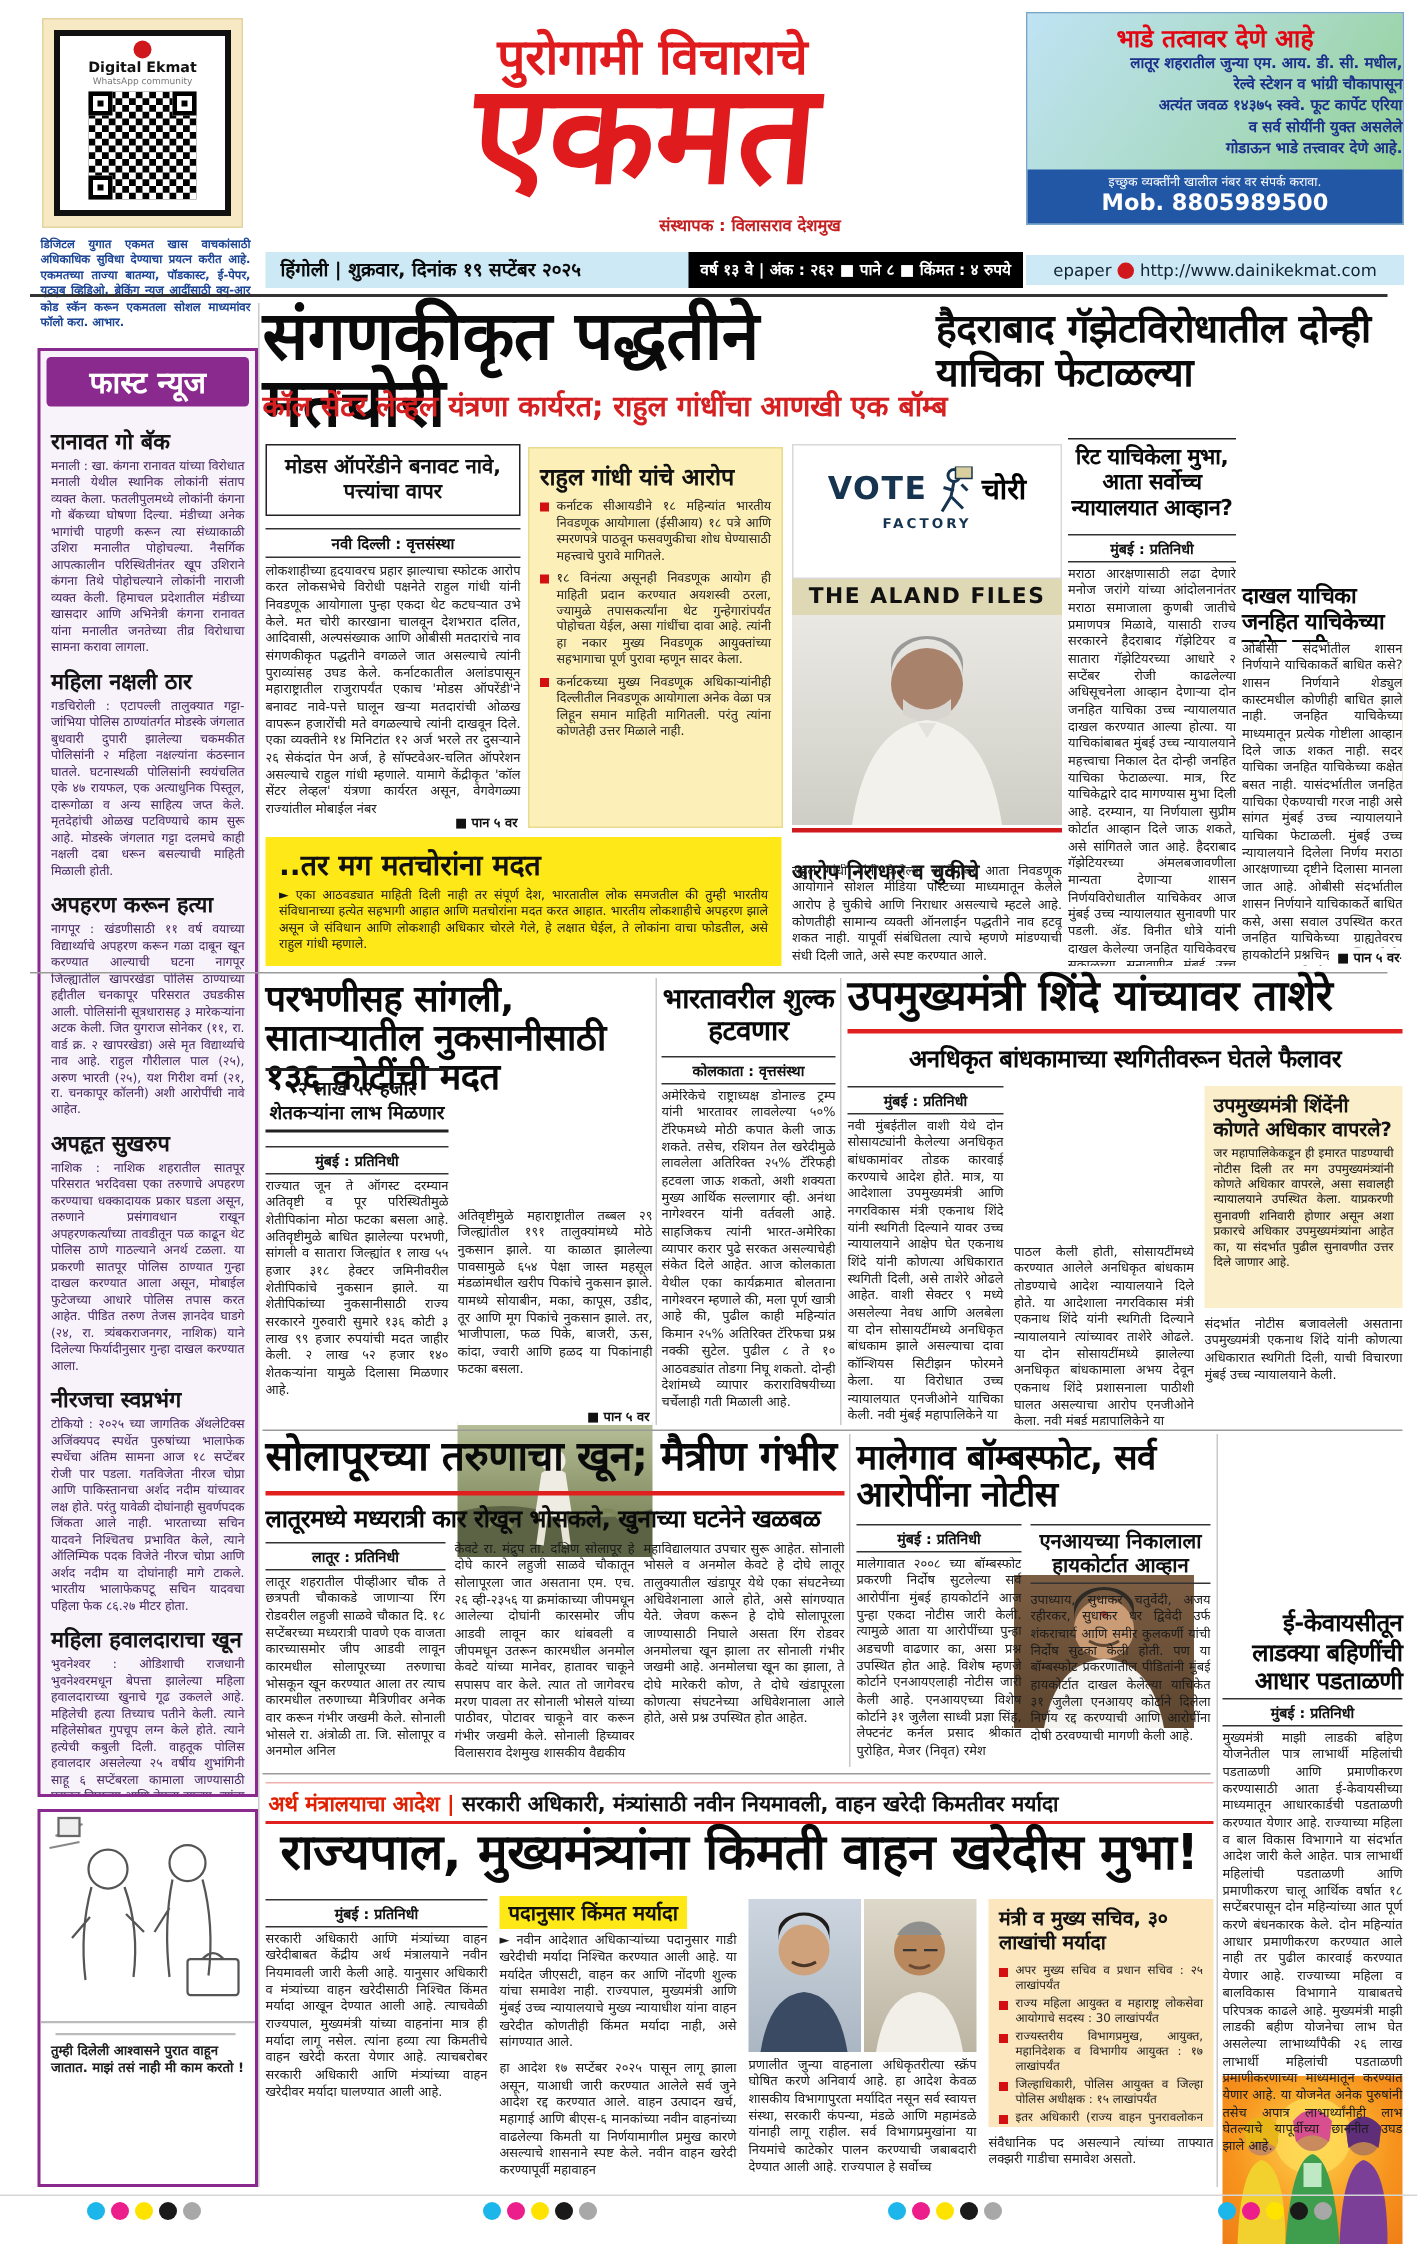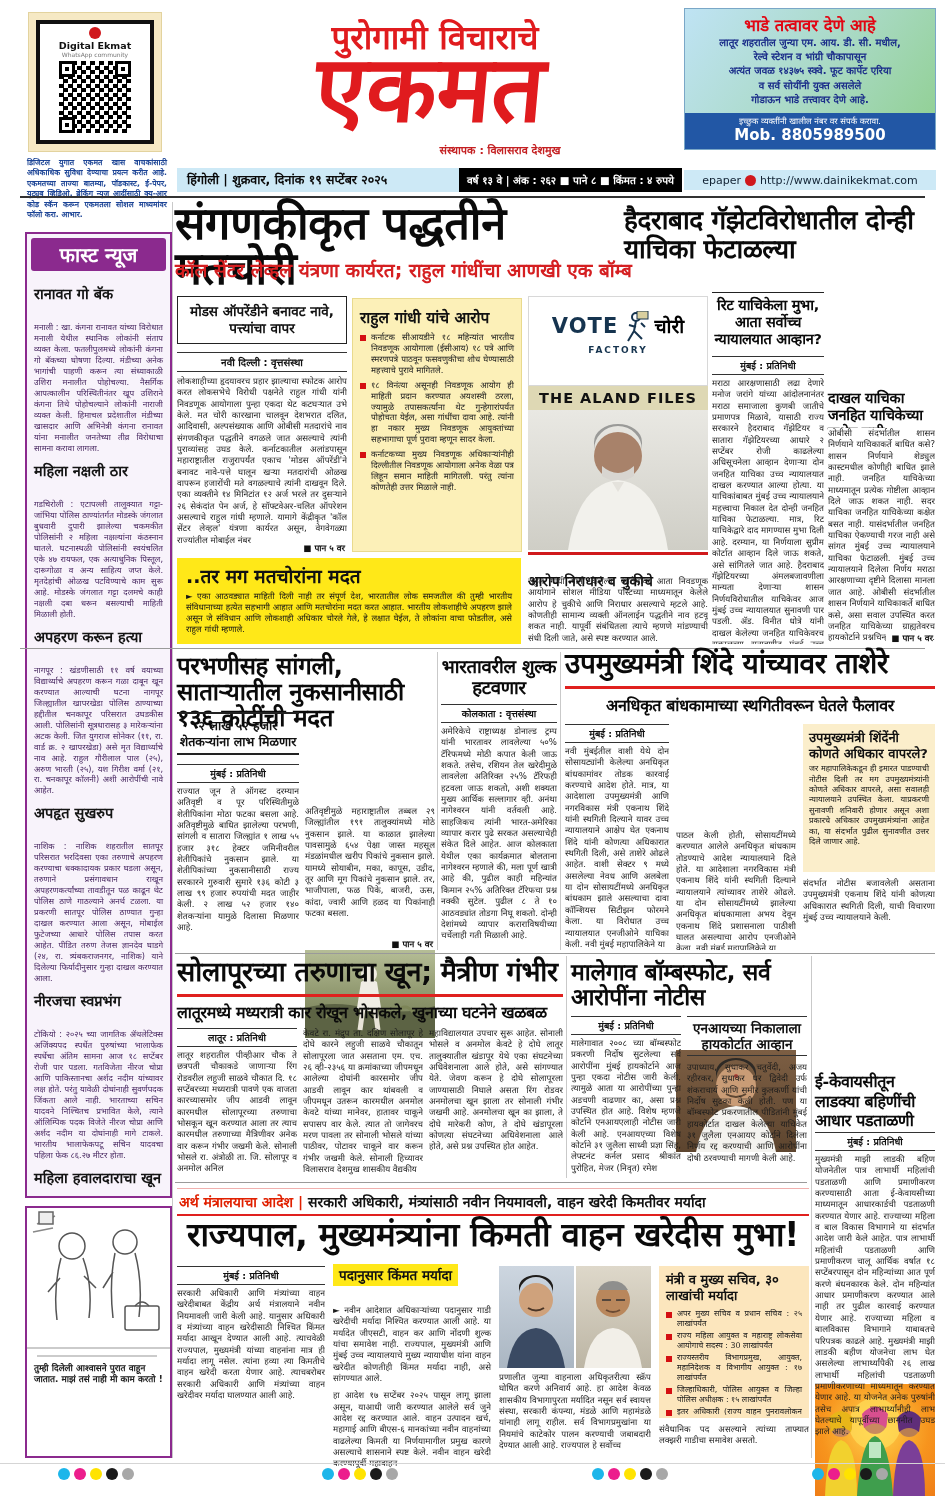--- a/index.html
+++ b/index.html
@@ -24,34 +24,34 @@
   .qrsub{font-size:6px;color:#777}
   .qrpattern{width:72px;height:72px;margin-top:3px;position:relative;background:repeating-conic-gradient(#000 0% 25%,#fff 25% 50%) 0 0/9px 9px}
   .finder{position:absolute;width:16px;height:16px;border:3px solid #000;background:#fff}
   .finder::after{content:"";position:absolute;left:3px;top:3px;width:4px;height:4px;background:#000}
   .note{font-size:7.7px;line-height:1.35;color:#1d4596;font-weight:700;text-align:justify}
   .mast-tag{font-size:33px;font-weight:800;color:#e01b1e;text-align:center}
   .mast-title{font-size:92px;font-weight:800;color:#e01b1e;text-align:center;line-height:0.95;transform:skewX(-5deg)}
   .mast-founder{font-size:11px;font-weight:700;color:#c42022;text-align:center}
   .rentad{background:linear-gradient(125deg,#bfe3f4 0%,#a8d9c2 55%,#8fcf8f 100%);border:1px solid #7aa7c7}
   .rentad-title{font-size:16.5px;font-weight:800;color:#e20613;text-align:center;padding-top:4px}
-  .rentad-line{font-size:10px;font-weight:700;color:#1c2f8a;text-align:center;line-height:1.42}
+  .rentad-line{font-size:10px;font-weight:700;color:#1c2f8a;text-align:right;line-height:1.42}
   .rentad-strip{position:absolute;left:0;right:0;bottom:0;height:36px;background:#2257a5;color:#fff;text-align:center}
   .rentad-contact{font-size:8.3px;padding-top:2px}
   .rentad-mob{font-size:15px;font-weight:800}
   .epaperbar{background:#cde9f6;display:flex;align-items:center;justify-content:center;gap:4px;font-size:11px;color:#123}
   .edot{width:11px;height:11px;border-radius:50%;background:#d0181c;display:inline-block}
   .datebar{background:#cde9f6;font-weight:700;font-size:12.5px;line-height:24px;padding-left:10px;color:#0a0a0a}
   .issuebox{position:absolute;right:0;top:0;height:24px;background:#000;color:#fff;font-size:10.3px;line-height:24px;text-align:left;padding:0 8px;font-weight:700}
   
   .fastbox{border:2px solid #8b2a8e;background:#f8f3fb}
   .fasthead{background:#8b2a8e;color:#fff;font-size:20px;font-weight:800;text-align:center;padding:3px 0;margin:4px;border-radius:3px}
   .fastpad{padding:2px 7px}
   .fntitle{font-size:14.5px;font-weight:800;color:#141414;margin-top:6px}
-  .fnbody{font-size:8.2px;line-height:1.34;text-align:justify;color:#46265f;margin-top:19px}
+  .fnbody{font-size:8.2px;line-height:1.34;text-align:justify;color:#46265f;margin-top:2px}
   .cartoonbox{border:2px solid #8b2a8e;background:#fff}
   .carthead{background:#8b2a8e;color:#fff;padding:3px 8px 5px}
   .carttitle{font-size:19px;font-weight:800;text-align:center}
   .cartcredit{font-size:8.5px;text-align:right}
   .cartcap{font-size:8.8px;font-weight:700;color:#222;padding:3px 7px;line-height:1.3}
   
   .deckbox{border:1.5px solid #222;font-size:13.5px;font-weight:800;text-align:center;padding:6px 4px;line-height:1.25}
   .yelbox{background:#fcf0b8;border:1px solid #e9da8d;padding:7px}
   .yb-title{font-size:15.5px;font-weight:800;margin-bottom:4px}
   .yb-item{display:flex;margin-bottom:4px}
@@ -332,37 +332,37 @@
     <path d="M14 34 q12 -14 24 0 l-2 14 q-10 -8 -20 0 z" fill="#e8b619"></path>
     <circle cx="60" cy="38" r="12" fill="#c98a5e"></circle>
     <path d="M42 112 q4 -56 18 -60 q14 4 18 60 z" fill="#3f9e4d"></path>
     <path d="M47 30 q13 -15 26 0 l-2 14 q-11 -9 -22 0 z" fill="#d84f8f"></path>
     <rect x="54" y="58" width="12" height="16" fill="#bfe8c4"></rect>
     <circle cx="94" cy="42" r="11" fill="#b97f52"></circle>
     <path d="M78 112 q2 -52 16 -56 q16 4 16 56 z" fill="#7b3f98"></path>
     <path d="M82 34 q12 -14 24 0 l-2 14 q-10 -8 -20 0 z" fill="#5f2e79"></path>
   </svg>
 </div>
-<div class="abs hl" style="left:815px;top:1072px;width:120px;font-size:16px;line-height:1.22;text-align:left">ई-केवायसीतून लाडक्या बहिणींची आधार पडताळणी</div>
+<div class="abs hl" style="left:815px;top:1072px;width:120px;font-size:16px;line-height:1.22;text-align:right">ई-केवायसीतून लाडक्या बहिणींची आधार पडताळणी</div>
 <div class="abs byl" style="left:815px;top:1132px;width:120px;font-size:9.5px">मुंबई : प्रतिनिधी</div>
 <p class="abs bt clip" style="left:815px;top:1154px;width:120px;height:304px">मुख्यमंत्री माझी लाडकी बहिण योजनेतील पात्र लाभार्थी महिलांची पडताळणी आणि प्रमाणीकरण करण्यासाठी आता ई-केवायसीच्या माध्यमातून आधारकार्डची पडताळणी करण्यात येणार आहे. राज्याच्या महिला व बाल विकास विभागाने या संदर्भात आदेश जारी केले आहेत. पात्र लाभार्थी महिलांची पडताळणी आणि प्रमाणीकरण चालू आर्थिक वर्षात १८ सप्टेंबरपासून दोन महिन्यांच्या आत पूर्ण करणे बंधनकारक केले. दोन महिन्यांत आधार प्रमाणीकरण करण्यात आले नाही तर पुढील कारवाई करण्यात येणार आहे. राज्याच्या महिला व बालविकास विभागाने याबाबतचे परिपत्रक काढले आहे. मुख्यमंत्री माझी लाडकी बहीण योजनेचा लाभ घेत असलेल्या लाभार्थ्यांपैकी २६ लाख लाभार्थी महिलांची पडताळणी प्रमाणीकरणाच्या माध्यमातून करण्यात येणार आहे. या योजनेत अनेक पुरुषांनी तसेच अपात्र लाभार्थ्यांनीही लाभ घेतल्याचे यापूर्वीच्या छाननीत उघड झाले आहे.</p>
 
 <div class="hline" style="left:175px;top:1182px;width:632px"></div>
 
 <div class="abs kicker" style="left:177px;top:1188px;width:632px">
   <span class="red">अर्थ मंत्रालयाचा आदेश |</span>
   <span>सरकारी अधिकारी, मंत्र्यांसाठी नवीन नियमावली, वाहन खरेदी किमतीवर मर्यादा</span>
 </div>
 <div class="abs hl" style="left:177px;top:1218px;width:632px;font-size:33px;line-height:1;text-align:center">राज्यपाल, मुख्यमंत्र्यांना किमती वाहन खरेदीस मुभा!</div>
 <div class="abs byl" style="left:177px;top:1266px;width:148px;font-size:9.5px">मुंबई : प्रतिनिधी</div>
 <p class="abs bt clip" style="left:177px;top:1288px;width:148px;height:170px">सरकारी अधिकारी आणि मंत्र्यांच्या वाहन खरेदीबाबत केंद्रीय अर्थ मंत्रालयाने नवीन नियमावली जारी केली आहे. यानुसार अधिकारी व मंत्र्यांच्या वाहन खरेदीसाठी निश्चित किंमत मर्यादा आखून देण्यात आली आहे. त्याचवेळी राज्यपाल, मुख्यमंत्री यांच्या वाहनांना मात्र ही मर्यादा लागू नसेल. त्यांना हव्या त्या किमतीचे वाहन खरेदी करता येणार आहे. त्याचबरोबर सरकारी अधिकारी आणि मंत्र्यांच्या वाहन खरेदीवर मर्यादा घालण्यात आली आहे.</p>
 
 <div class="abs" style="left:333px;top:1264px;width:158px">
   <span class="ytitle">पदानुसार किंमत मर्यादा</span>
-  <p class="bt" style="margin-top:19px">► नवीन आदेशात अधिकाऱ्यांच्या पदानुसार गाडी खरेदीची मर्यादा निश्चित करण्यात आली आहे. या मर्यादेत जीएसटी, वाहन कर आणि नोंदणी शुल्क यांचा समावेश नाही. राज्यपाल, मुख्यमंत्री आणि मुंबई उच्च न्यायालयाचे मुख्य न्यायाधीश यांना वाहन खरेदीत कोणतीही किंमत मर्यादा नाही, असे सांगण्यात आले.</p>
+  <p class="bt" style="margin-top:3px">► नवीन आदेशात अधिकाऱ्यांच्या पदानुसार गाडी खरेदीची मर्यादा निश्चित करण्यात आली आहे. या मर्यादेत जीएसटी, वाहन कर आणि नोंदणी शुल्क यांचा समावेश नाही. राज्यपाल, मुख्यमंत्री आणि मुंबई उच्च न्यायालयाचे मुख्य न्यायाधीश यांना वाहन खरेदीत कोणतीही किंमत मर्यादा नाही, असे सांगण्यात आले.</p>
   <p class="bt clip" style="margin-top:6px;height:86px">हा आदेश १७ सप्टेंबर २०२५ पासून लागू झाला असून, याआधी जारी करण्यात आलेले सर्व जुने आदेश रद्द करण्यात आले. वाहन उत्पादन खर्च, महागाई आणि बीएस-६ मानकांच्या नवीन वाहनांच्या वाढलेल्या किमती या निर्णयामागील प्रमुख कारणे असल्याचे शासनाने स्पष्ट केले. नवीन वाहन खरेदी करण्यापूर्वी महावाहन</p>
 </div>
 
 <div class="abs flexrow" style="left:499px;top:1266px;width:152px;height:102px;gap:2px">
   <div class="ph" style="width:75px;height:102px;background:linear-gradient(180deg,#cdd6e0,#aab6c2)">
     <svg width="75" height="102" viewBox="0 0 75 102">
       <circle cx="37" cy="34" r="17" fill="#cfa27c"></circle>
       <path d="M20 28 a17 17 0 0 1 34 0 l0 -7 a17 12 0 0 0 -34 0 z" fill="#1f1c1a"></path>
       <path d="M29 42 q8 5 16 0" stroke="#4a3526" stroke-width="2" fill="none"></path>
       <path d="M8 102 q6 -38 29 -40 q23 2 29 40 z" fill="#3a4a63"></path>

